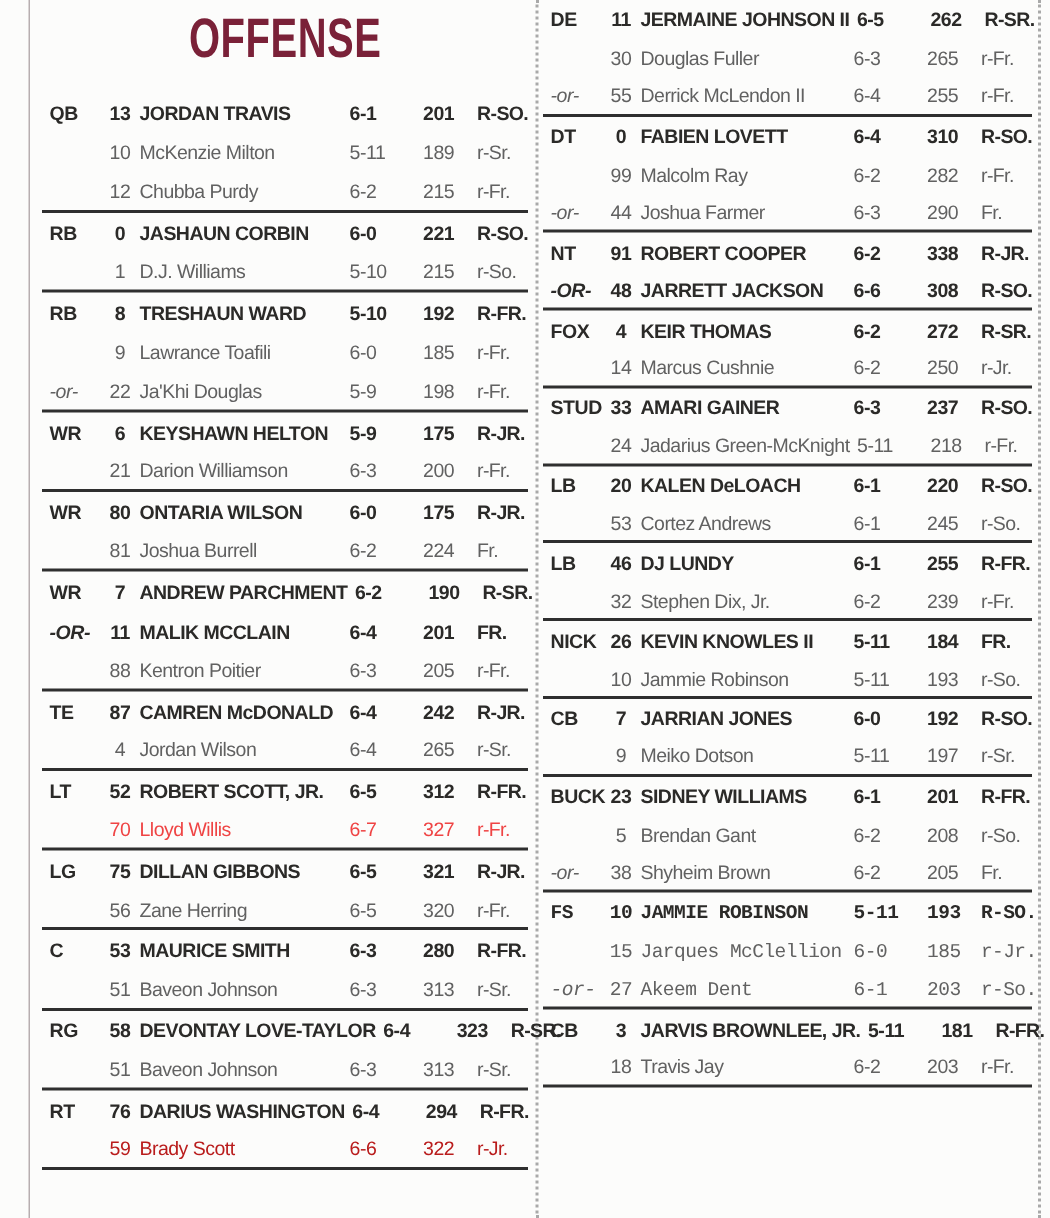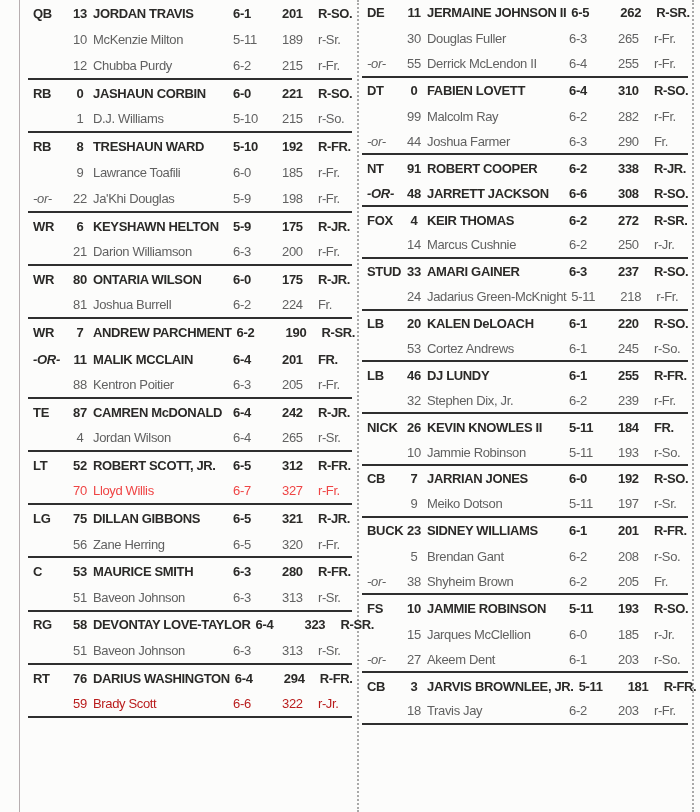--- a/index.html
+++ b/index.html
@@ -48,20 +48,23 @@
   .cls{padding-left:3px;letter-spacing:-0.4px;}
 </style>
 </head>
 <body style="--garnet: #7a2138; background: rgb(252, 252, 251);">
 
 <div class="vrule solid" id="rule-left"></div>
 <div class="vrule dotted" id="rule-mid"></div>
 <div class="vrule dotted" id="rule-right"></div>
 
 <div class="col" id="offense-col">
+  <div class="col-title">
+    <span class="col-title-text">OFFENSE</span>
+  </div>
   <div class="groups">
       <div class="group" style="border-bottom-color: rgb(47, 47, 47);">
         <div class="row starter" style="color: rgb(43, 42, 40);">
           <div class="cell pos">QB</div>
           <div class="cell num">13</div>
           <div class="cell name">JORDAN TRAVIS</div>
           <div class="cell ht">6-1</div>
           <div class="cell wt">201</div>
           <div class="cell cls">R-SO.</div>
         </div>
@@ -498,21 +501,21 @@
         </div>
         <div class="row backup" style="color: rgb(97, 97, 97);">
           <div class="cell pos or-label">-or-</div>
           <div class="cell num">38</div>
           <div class="cell name">Shyheim Brown</div>
           <div class="cell ht">6-2</div>
           <div class="cell wt">205</div>
           <div class="cell cls">Fr.</div>
         </div>
       </div>
-      <div class="group" style="border-bottom-color: rgb(47, 47, 47);">
+      <div class="group" style="border-bottom-color: rgb(47, 47, 47); font-family: Liberation Mono, monospace;">
         <div class="row starter" style="color: rgb(43, 42, 40);">
           <div class="cell pos">FS</div>
           <div class="cell num">10</div>
           <div class="cell name">JAMMIE ROBINSON</div>
           <div class="cell ht">5-11</div>
           <div class="cell wt">193</div>
           <div class="cell cls">R-SO.</div>
         </div>
         <div class="row backup" style="color: rgb(97, 97, 97);">
           <div class="cell pos"></div>

